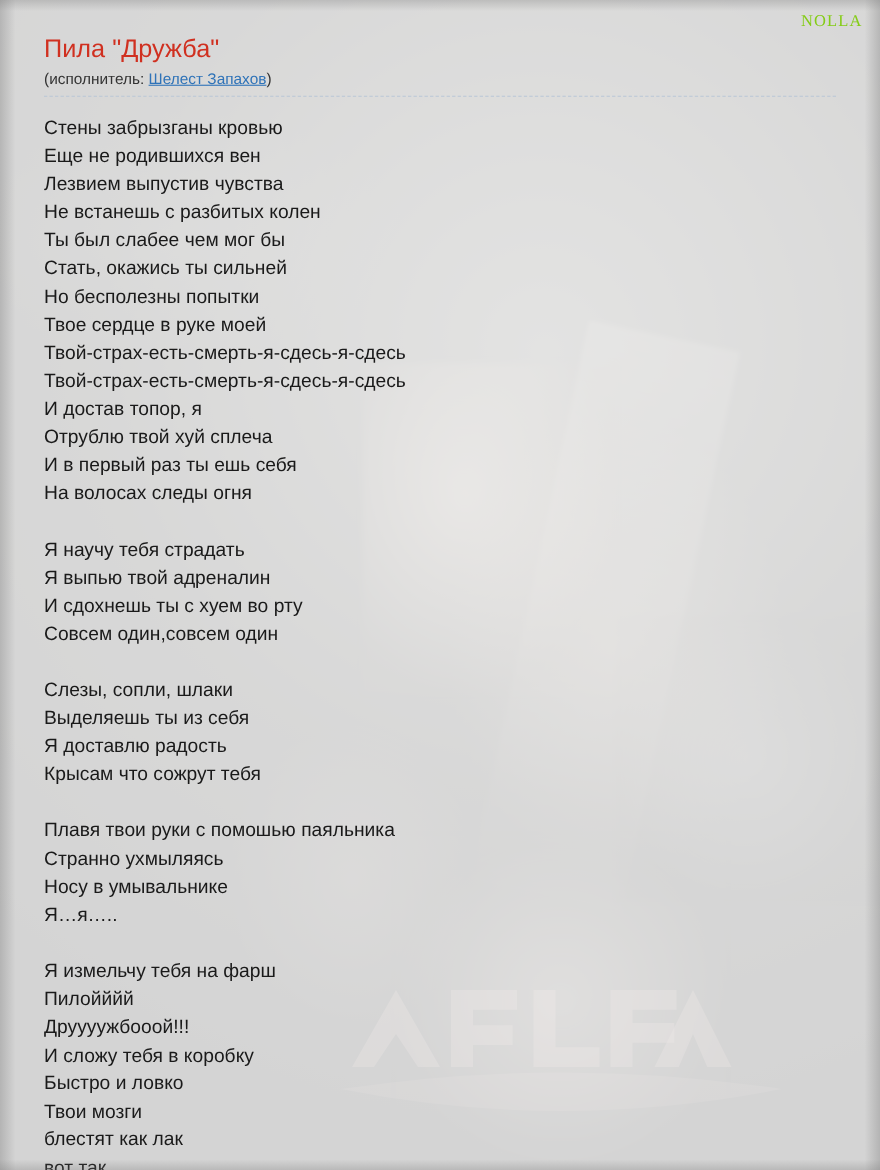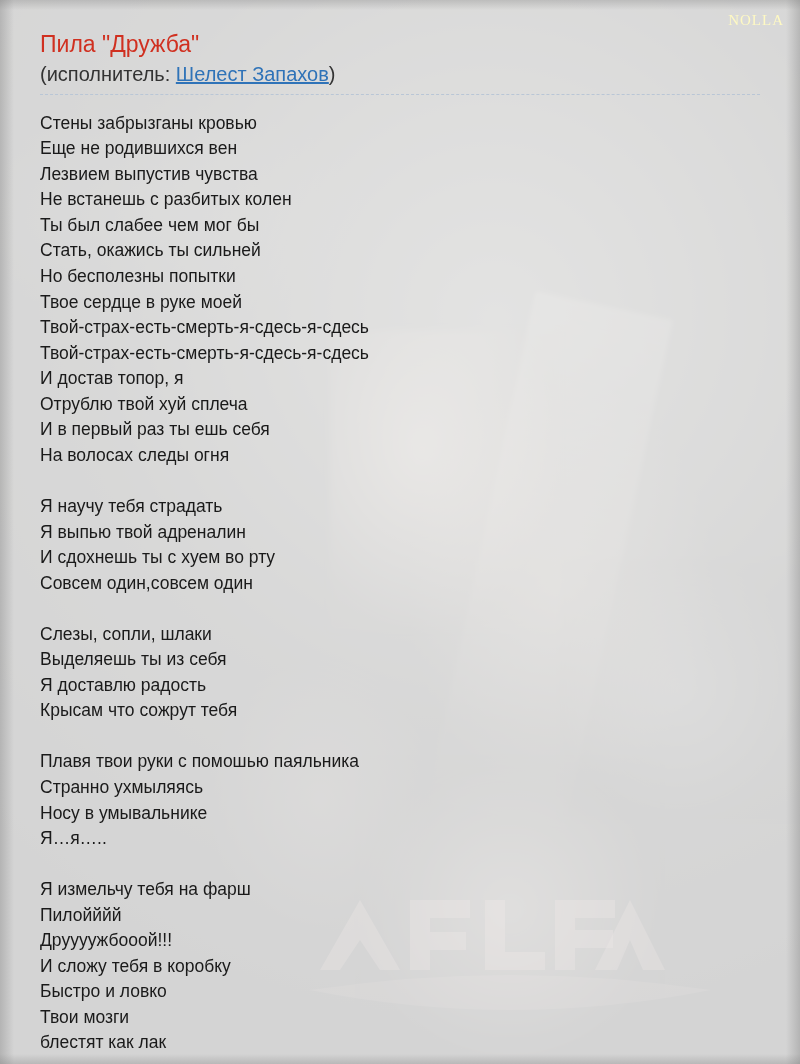--- a/index.html
+++ b/index.html
@@ -90,21 +90,21 @@
   }
 
   .song-title {
     font-size: 23px;
     color: #d03020;
     font-weight: normal;
     margin: 0 0 4px 0;
     line-height: 1.25;
   }
   .artist-line {
-    font-size: 20px;
+    font-size: 14px;
     color: #333;
     margin: 0 0 8px 0;
   }
   .artist-link {
     color: #2f73b8;
     text-decoration: underline;
     cursor: pointer;
   }
   .divider {
     border: 0;
@@ -119,21 +119,21 @@
     white-space: pre-wrap;
     margin: 0;
     font-family: "Liberation Sans", sans-serif;
   }
 
   .corner-mark {
     position: absolute;
     right: 16px;
     top: 12px;
     font-size: 15px;
-    color: #fef9c3;
+    color: #84cc16;
     letter-spacing: 1px;
     font-family: "Liberation Serif", serif;
   }
 
   
   .edge-left, .edge-right {
     position: absolute;
     top: 0;
     width: 14px;
     height: 1064px;

